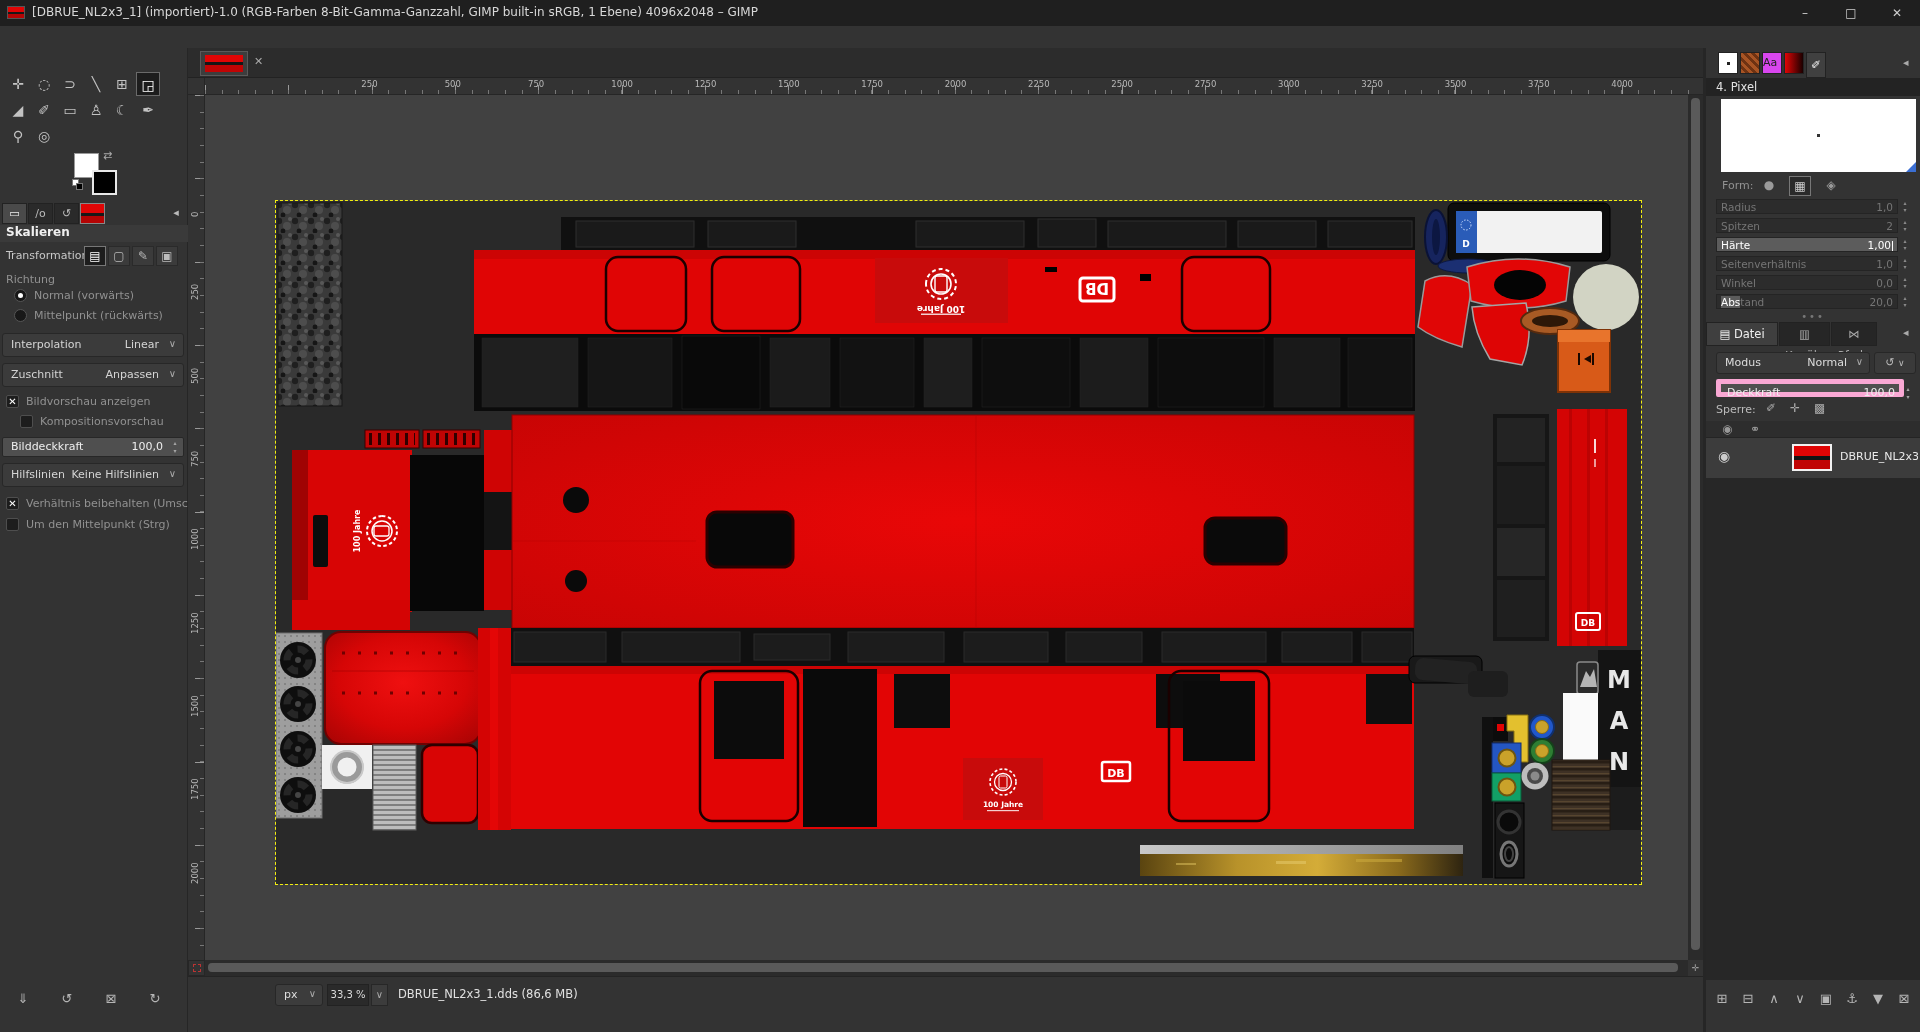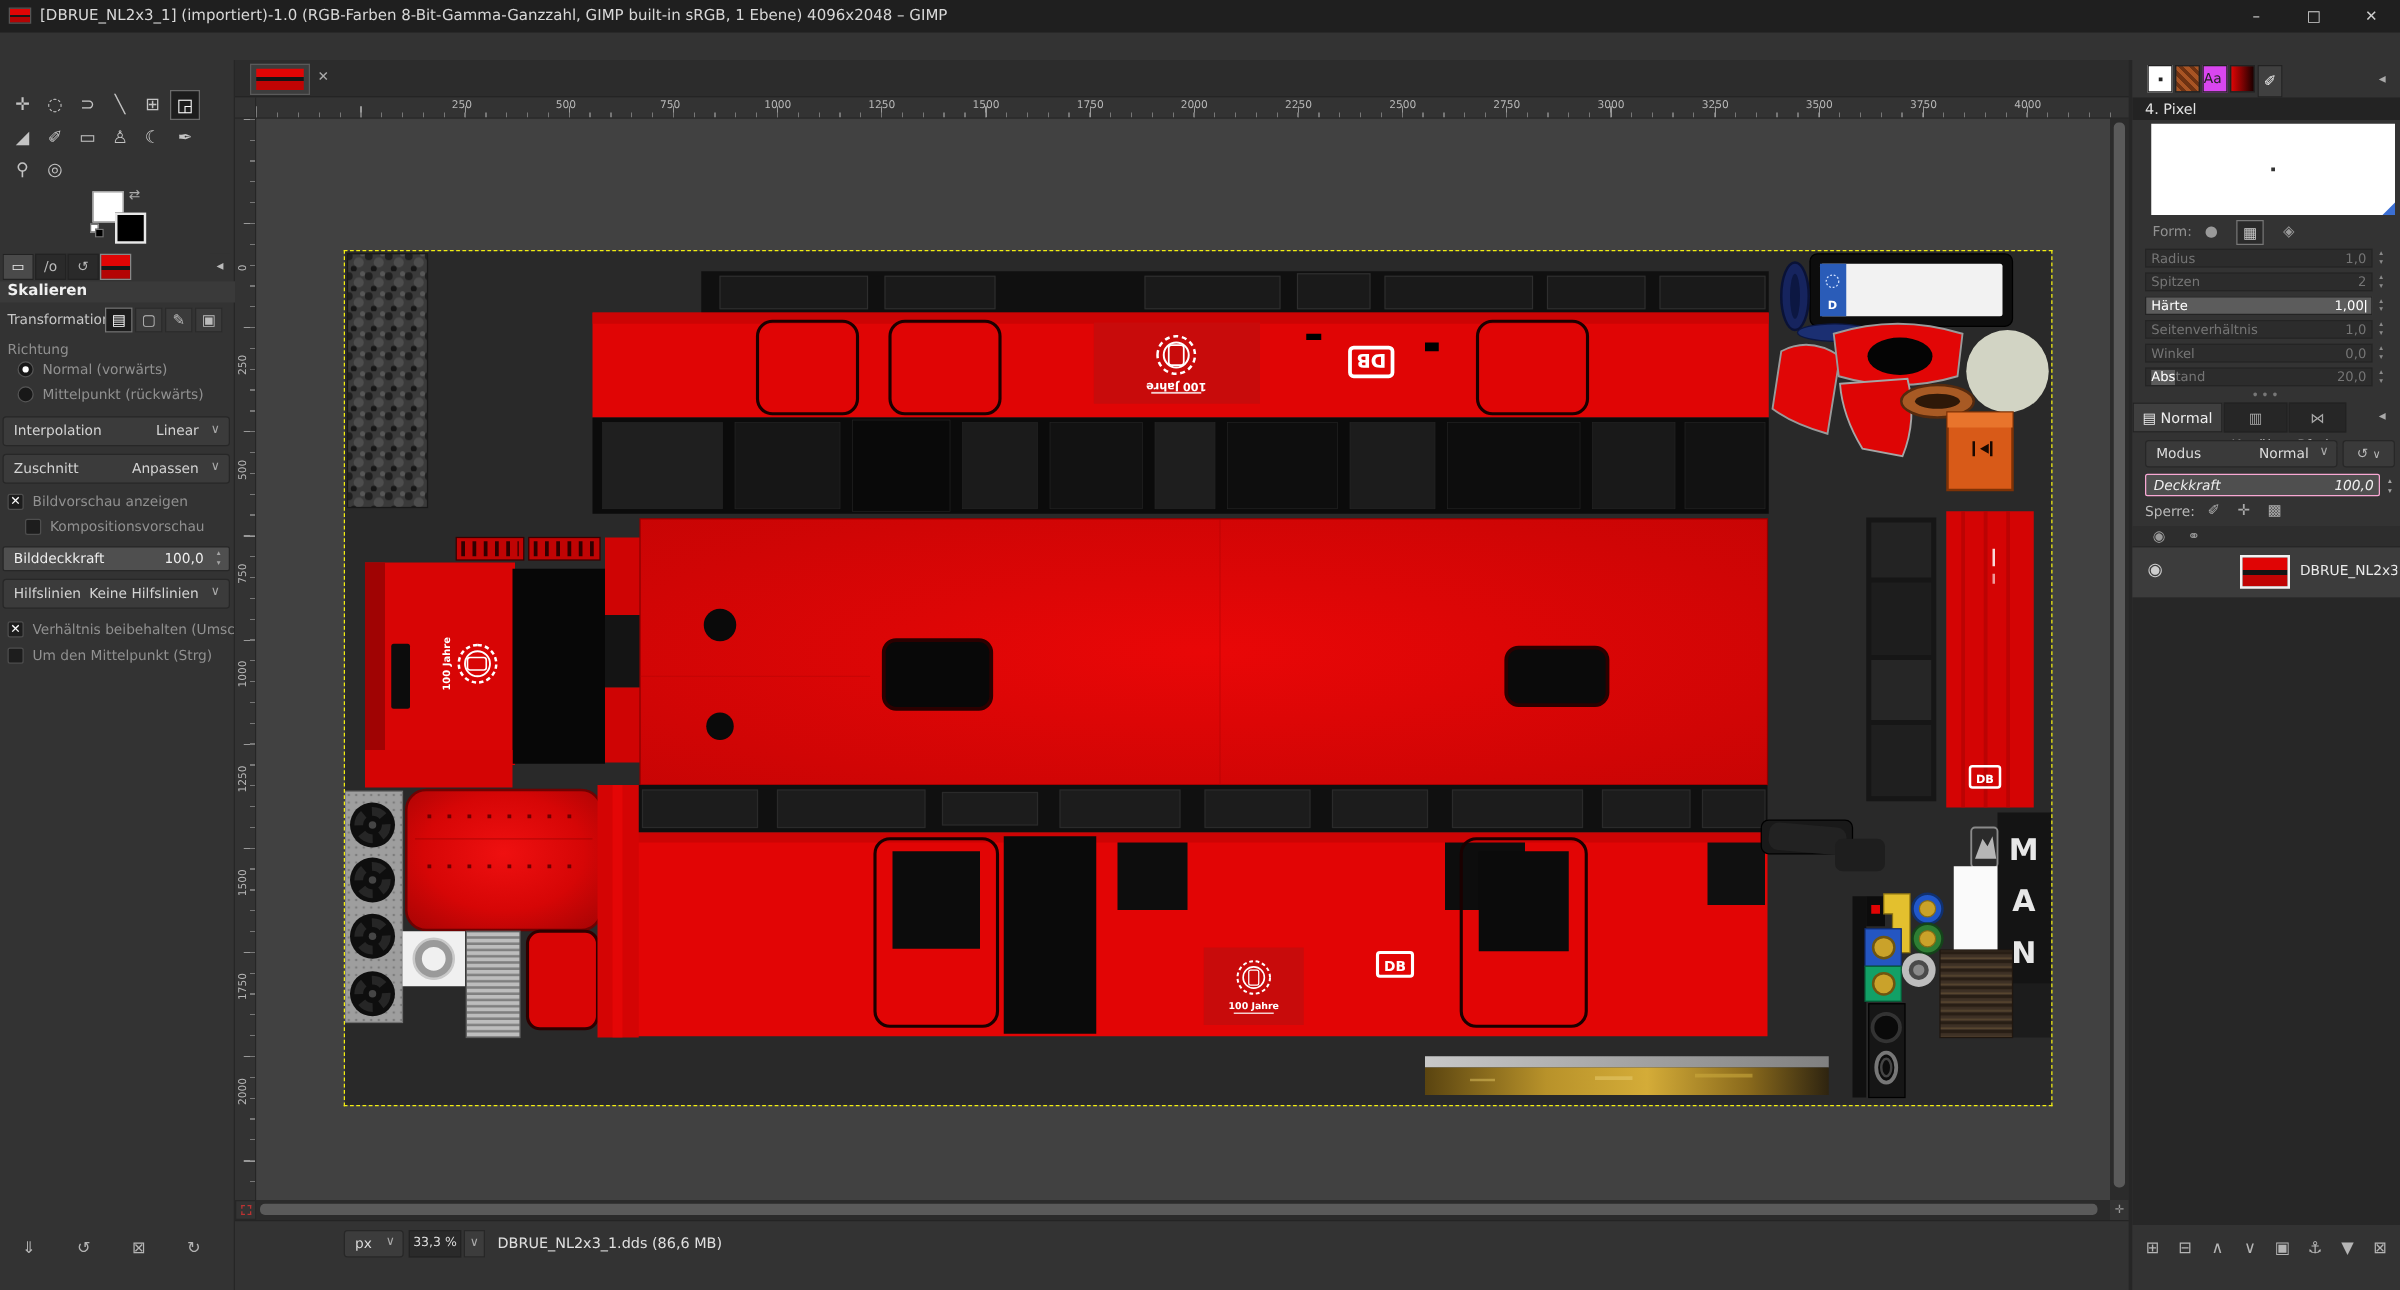--- a/index.html
+++ b/index.html
@@ -90,21 +90,21 @@
   .bslider .caret{display:inline-block;width:1px;height:10px;background:#fff;vertical-align:middle;margin-left:1px;}
   .bspin{position:absolute;left:194px;width:10px;height:15px;color:#8a8a8a;font-size:6px;line-height:7px;text-align:center;}
   #grip{position:absolute;left:0;top:263px;width:214px;text-align:center;color:#777;font-size:10px;letter-spacing:2px;}
   .lktab{position:absolute;top:274px;height:24px;background:#262626;border:1px solid #222;color:#a8a8a8;font-size:11.5px;line-height:22px;text-align:center;}
   .lktab.active{background:#3f3f3f;color:#eee;}
   #modusbox{position:absolute;left:10px;top:304px;width:154px;height:22px;background:#3a3a3a;border:1px solid #272727;border-radius:3px;color:#ddd;}
   #modusbox .lab{position:absolute;left:8px;top:3px;}
   #modusbox .val{position:absolute;right:22px;top:3px;}
   #modusbox .chev{position:absolute;right:6px;top:3px;font-size:10px;color:#aaa;}
   #modeextra{position:absolute;left:168px;top:304px;width:42px;height:22px;background:#3a3a3a;border:1px solid #272727;border-radius:3px;color:#bbb;font-size:11px;text-align:center;line-height:20px;}
-  #lopacity{position:absolute;left:10px;top:331px;width:188px;height:18px;background:#4f4f4f;border:1px solid #f9a8d4;border-radius:2px;color:#eee;font-style:italic;}
+  #lopacity{position:absolute;left:10px;top:331px;width:188px;height:18px;background:#4f4f4f;border:5px solid #f9a8d4;border-radius:2px;color:#eee;}
   #lopacity .lab{position:absolute;left:6px;top:2px;}
   #lopacity .val{position:absolute;right:4px;top:2px;}
   #sperrerow{position:absolute;left:10px;top:355px;color:#bbb;}
   .sperreicon{position:absolute;top:-2px;color:#aaa;font-size:12px;}
   #lheader{position:absolute;left:0;top:373px;width:214px;height:17px;background:#2d2d2d;border-bottom:1px solid #242424;color:#888;font-size:10px;}
   #layerrow{position:absolute;left:0;top:390px;width:214px;height:40px;background:#3c3c3c;color:#eaeaea;}
   #layerrow .eye{position:absolute;left:12px;top:10px;color:#ccc;font-size:14px;}
   #layerthumb{position:absolute;left:86px;top:6px;width:40px;height:27px;background:linear-gradient(#e00505 42%,#141414 42%,#141414 62%,#c00404 62%);border:2px solid #f2f2f2;}
   #layerlabel{position:absolute;left:134px;top:12px;white-space:nowrap;overflow:hidden;width:78px;}
   #layerlist{position:absolute;left:0;top:430px;width:214px;height:502px;background:#272727;}
@@ -637,21 +637,21 @@
         </div>
         <div class="bspin" style="top: 227px;"><span>▴</span><br><span>▾</span></div>
         <div class="bslider" style="top: 246px;">
           <div class="lab"><span style="background: rgb(92, 92, 92); color: rgb(255, 255, 255);">Abs</span>tand</div>
           <div class="val">20,0</div>
         </div>
         <div class="bspin" style="top: 246px;"><span>▴</span><br><span>▾</span></div>
       </div>
     <div id="grip">•••</div>
     <div id="lktabs">
-        <div class="lktab active" style="left: 0px; width: 72px;">▤ Normal</div>
+        <div class="lktab active" style="left: 0px; width: 72px;">▤ Datei</div>
         <div class="lktab" style="left: 73px; width: 51px;">▥ Kanäle</div>
         <div class="lktab" style="left: 125px; width: 46px;">⋈ Pfade</div>
       </div>
     <div class="abs" style="left:197px;top:278px;color:#aaa;">◂</div>
     <div id="modusbox">
       <span class="lab">Modus</span>
       <span class="val">Normal</span>
       <span class="chev">∨</span>
     </div>
     <div id="modeextra"><span>↺</span> <span style="font-size:9px;">∨</span></div>

